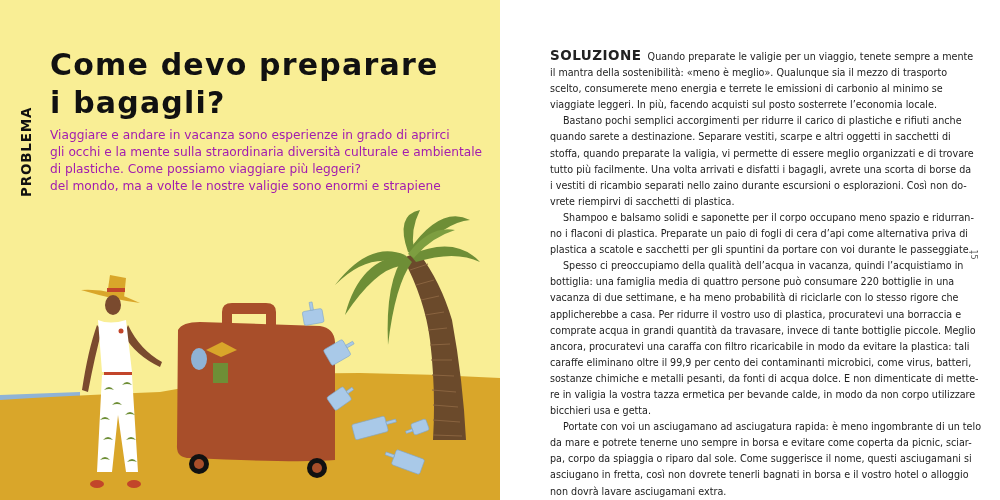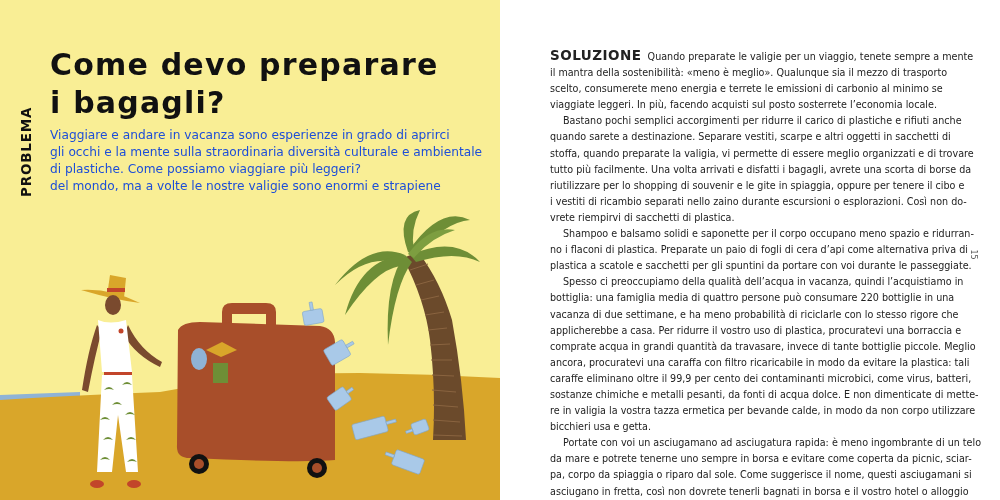--- a/index.html
+++ b/index.html
@@ -1,21 +1,21 @@
 <!DOCTYPE html>
 <html><head>
   <meta charset="utf-8">
   <style>
     html, body { margin:0; padding:0; }
     body { width:1000px; height:500px; position:relative; overflow:hidden; background:#ffffff; font-family:"DejaVu Sans", sans-serif; }
     .page-left { position:absolute; left:0; top:0; width:500px; height:500px; background:#f9ee95; overflow:hidden;padding-left:28px; }
     .page-right { position:absolute; left:500px; top:0; width:500px; height:500px; background:#ffffff; }
     .title { position:absolute; left:50px; top:46px; margin:0; font-family:"DejaVu Sans", sans-serif; font-weight:bold; font-size:30px; line-height:38px; letter-spacing:1.2px; color:#111; width:420px; }
     .problema-label { position:absolute; left:18px; top:197px; transform-origin:left top; transform:rotate(-90deg); font-family:"DejaVu Sans", sans-serif; font-weight:bold; font-size:13.5px; letter-spacing:0.8px; color:#111; white-space:nowrap; }
-    .problema-text { position:absolute; left:50px; top:127px; width:430px; font-family:"DejaVu Sans", sans-serif; font-size:12.2px; line-height:17px; color:#1d4ed8; }
+    .problema-text { position:absolute; left:50px; top:127px; width:430px; font-family:"DejaVu Sans", sans-serif; font-size:12.2px; line-height:17px; color:#a21caf; }
     .problema-text span { display:block; white-space:nowrap; }
     .illustration { position:absolute; left:0; top:0; width:500px; height:500px; }
     .sol-text { position:absolute; left:50px; top:47px; width:420px; font-family:"DejaVu Sans", sans-serif; font-size:9.6px; line-height:16.1px; color:#222; }
     .sol-text .line { display:block; white-space:nowrap; }
     .sol-text .ind { padding-left:13px; }
     .sol-head { font-weight:bold; font-size:13.5px; letter-spacing:0.5px; margin-right:6px;margin-top:20px; }
     .page-number { position:absolute; left:968px; top:250px; transform:rotate(90deg); transform-origin:center; font-family:"DejaVu Sans", sans-serif; font-size:8px; color:#555; }
   </style>
 </head>
 <body>
@@ -144,21 +144,20 @@
 <div class="page-right">
   <div class="sol-text">
     <span class="line"><span class="sol-head">SOLUZIONE</span><span>Quando preparate le valigie per un viaggio, tenete sempre a mente</span></span>
     <span class="line">il mantra della sostenibilità: «meno è meglio». Qualunque sia il mezzo di trasporto</span>
     <span class="line">scelto, consumerete meno energia e terrete le emissioni di carbonio al minimo se</span>
     <span class="line">viaggiate leggeri. In più, facendo acquisti sul posto sosterrete l’economia locale.</span>
     <span class="line ind">Bastano pochi semplici accorgimenti per ridurre il carico di plastiche e rifiuti anche</span>
     <span class="line">quando sarete a destinazione. Separare vestiti, scarpe e altri oggetti in sacchetti di</span>
     <span class="line">stoffa, quando preparate la valigia, vi permette di essere meglio organizzati e di trovare</span>
     <span class="line">tutto più facilmente. Una volta arrivati e disfatti i bagagli, avrete una scorta di borse da</span>
-    <span class="line">riutilizzare per lo shopping di souvenir e le gite in spiaggia, oppure per tenere il cibo e</span>
     <span class="line">i vestiti di ricambio separati nello zaino durante escursioni o esplorazioni. Così non do-</span>
     <span class="line">vrete riempirvi di sacchetti di plastica.</span>
     <span class="line ind">Shampoo e balsamo solidi e saponette per il corpo occupano meno spazio e ridurran-</span>
     <span class="line">no i flaconi di plastica. Preparate un paio di fogli di cera d’api come alternativa priva di</span>
     <span class="line">plastica a scatole e sacchetti per gli spuntini da portare con voi durante le passeggiate.</span>
     <span class="line ind">Spesso ci preoccupiamo della qualità dell’acqua in vacanza, quindi l’acquistiamo in</span>
     <span class="line">bottiglia: una famiglia media di quattro persone può consumare 220 bottiglie in una</span>
     <span class="line">vacanza di due settimane, e ha meno probabilità di riciclarle con lo stesso rigore che</span>
     <span class="line">applicherebbe a casa. Per ridurre il vostro uso di plastica, procuratevi una borraccia e</span>
     <span class="line">comprate acqua in grandi quantità da travasare, invece di tante bottiglie piccole. Meglio</span>

